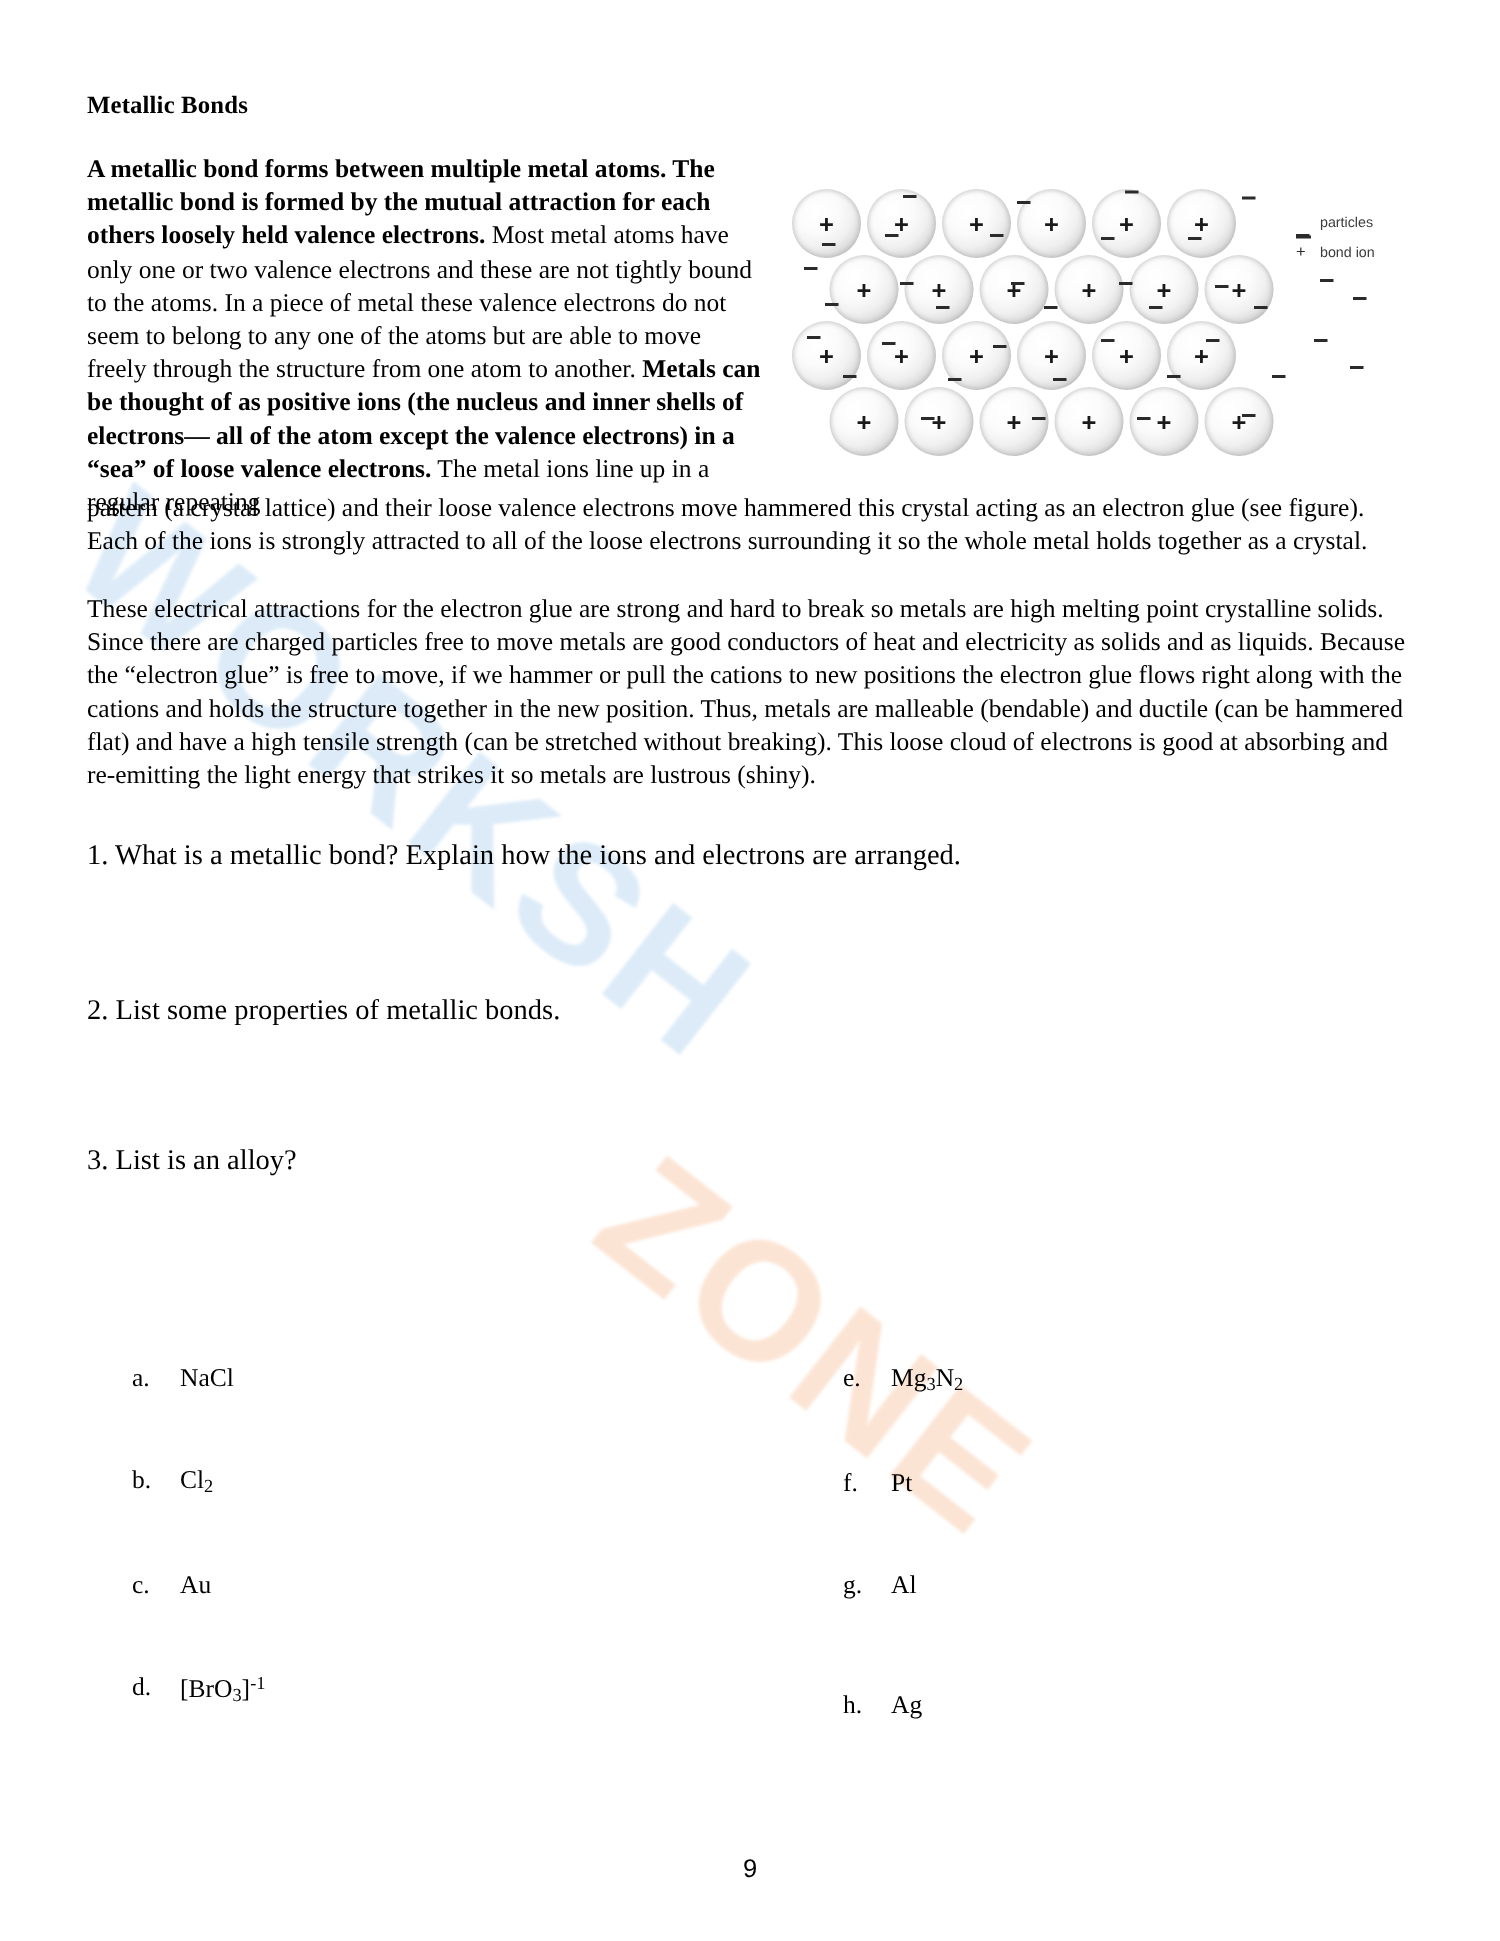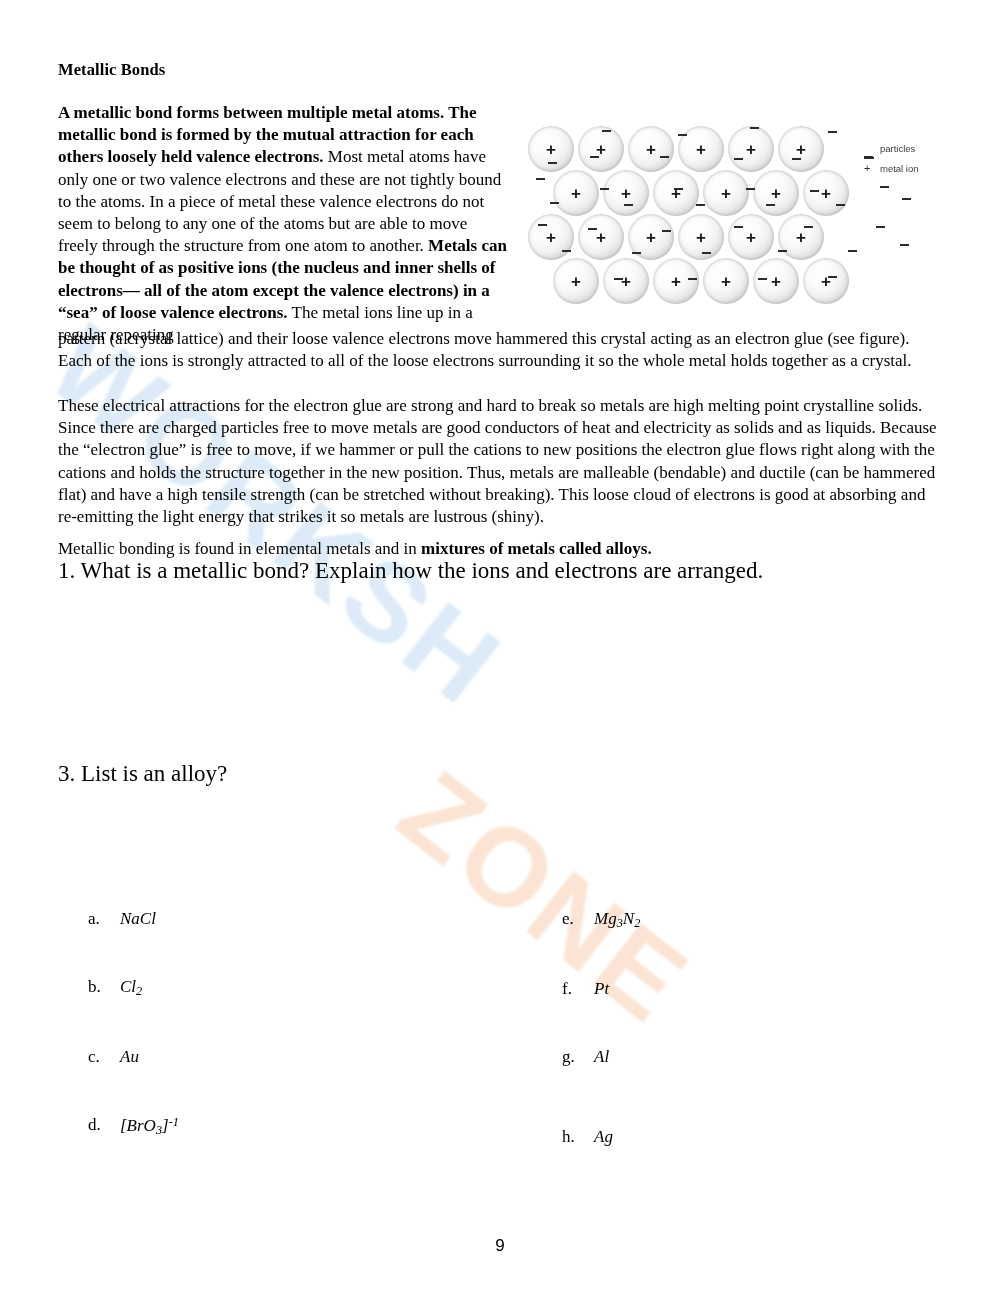--- a/index.html
+++ b/index.html
@@ -89,42 +89,42 @@
     font-size: 17px;
     line-height: 22.2px;
     text-align: left;
   }
   #para-lattice { top: 328px; }
   #para-props   { top: 395px; }
   #para-alloys  { top: 538px; }
 
   .qline {
     left: 58px;
-    font-size: 23px;
+    font-size: 19px;
     line-height: 22.2px;
   }
   #q1 { top: 560px; }
   #q2 { top: 663px; }
   #q3 { top: 763px; }
   #q4 { top: 864px; }
 
   
   .clist { position: absolute; font-size: 17px; }
   #clist-left  { left: 88px;  top: 909px; width: 300px; }
   #clist-right { left: 562px; top: 909px; width: 300px; }
 
   .citem {
     display: flex;
     align-items: flex-start;
   }
   .citem .clabel {
     width: 32px;
     flex: none;
   }
-  .citem .cformula { white-space: nowrap; font-style: italic; }
+  .citem .cformula { white-space: nowrap; }
   sub { font-size: 0.72em; vertical-align: -0.22em; }
   sup { font-size: 0.72em; vertical-align: 0.42em; }
 
   #page-number {
     left: 0;
     top: 1236px;
     width: 1000px;
     text-align: center;
     font-family: "Liberation Sans", "DejaVu Sans", sans-serif;
     font-size: 17px;
@@ -211,27 +211,30 @@
   <div class="abs" id="doc-title">Metallic Bonds</div>
 
   <div class="abs" id="intro-block">
     <b>A metallic bond forms between multiple metal atoms. The metallic bond is formed by the mutual attraction for each others loosely held valence electrons.</b><span>  Most metal atoms have only one or two valence electrons and these are not tightly bound to the atoms.  In a piece of metal these valence electrons do not seem to belong to any one of the atoms but are able to move freely through the structure from one atom to another.  </span><b>Metals can be thought of as positive ions (the nucleus and inner shells of electrons— all of the atom except the valence electrons) in a “sea” of loose valence electrons.</b><span>  The metal ions line up in a regular repeating</span>
   </div>
 
   <div class="abs para" id="para-lattice">pattern (a crystal lattice) and their loose valence electrons move hammered this crystal acting as an electron glue (see figure).  Each of the ions is strongly attracted to all of the loose electrons surrounding it so the whole metal holds together as a crystal.</div>
 
   <div class="abs para" id="para-props">These electrical attractions for the electron glue are strong and hard to break so metals are high melting point crystalline solids.  Since there are charged particles free to move metals are good conductors of heat and electricity as solids and as liquids.  Because the “electron glue” is free to move, if we hammer or pull the cations to new positions the electron glue flows right along with the cations and holds the structure together in the new position.  Thus, metals are malleable (bendable) and ductile (can be hammered flat) and have a high tensile strength (can be stretched without breaking).  This loose cloud of electrons is good at absorbing and re-emitting the light energy that strikes it so metals are lustrous (shiny).</div>
 
-  <div class="abs para" id="para-alloys"><span>Metallic bonding is found in elemental metals and in </span><b>mixtures of metals called alloys.</b></div>
 
   <div class="abs qline" id="q1">
     <span>1.</span>
     <span>What is a metallic bond?  Explain how the ions and electrons are arranged.</span>
   </div>
 
+  <div class="abs qline" id="q2">
+    <span>2.</span>
+    <span>List some properties of metallic bonds.</span>
+  </div>
 
   <div class="abs qline" id="q3">
     <span>3.</span>
     <span>List is an alloy?</span>
   </div>
 
 
   <div class="clist" id="clist-left">
     <div class="citem" style="margin-bottom:48px">
       <span class="clabel">a.</span>
@@ -383,19 +386,19 @@
       <div class="electron" style="left: 300px; top: 150px;"></div>
     </div>
 
   <div id="legend">
     <div class="legend-row">
       <span class="legend-sym dash"></span>
       <span>particles</span>
     </div>
     <div class="legend-row">
       <span class="legend-sym">+</span>
-      <span>metal ion</span>
+      <span>bond ion</span>
     </div>
   </div>
 
   <div class="abs" id="page-number">9</div>
 
 </div>
 
 </body></html>

